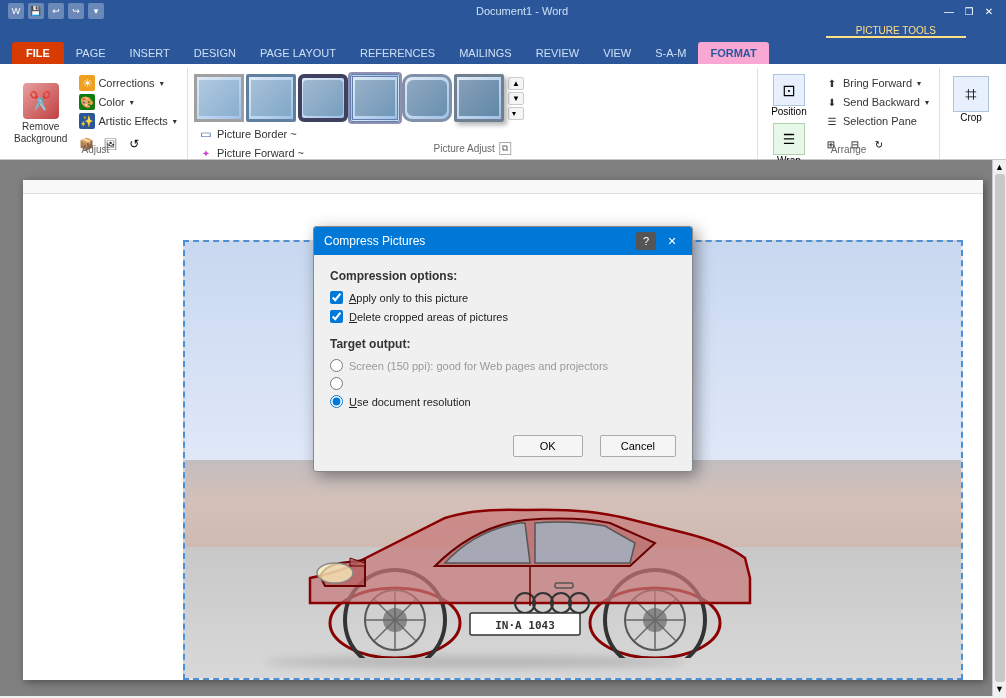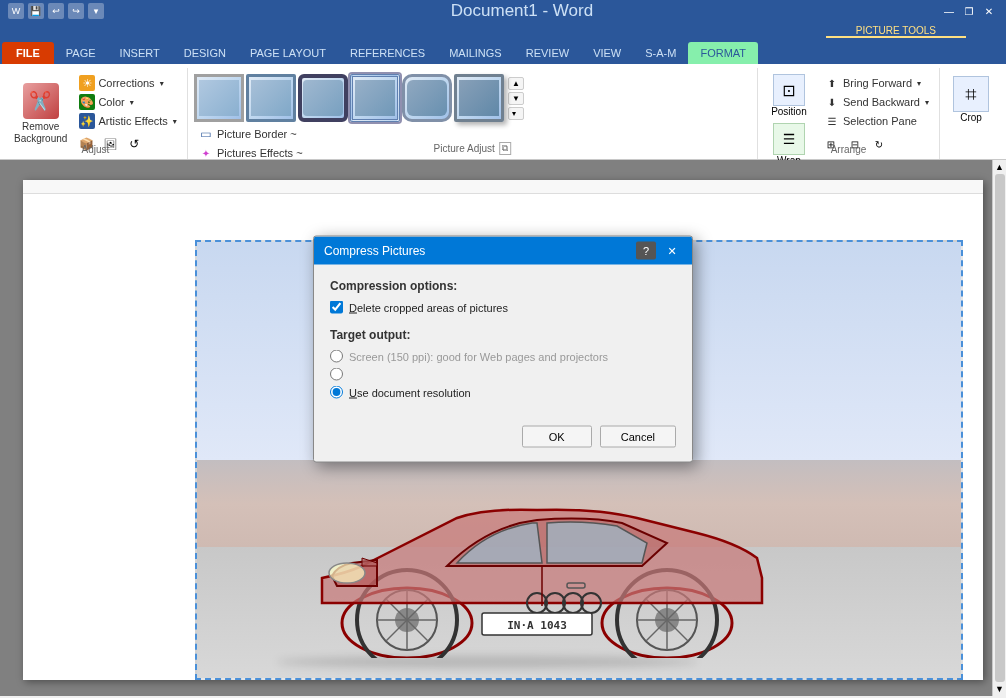--- a/index.html
+++ b/index.html
@@ -9,35 +9,35 @@
     .title-bar {
       background: #2b579a;
       height: 22px;
       display: flex;
       align-items: center;
       justify-content: space-between;
       padding: 0 8px;
       color: white;
     }
     .title-bar-left { display: flex; align-items: center; gap: 4px; }
-    .title-bar-center { flex: 1; text-align: center; font-size: 17px; color: #cce0f5; }
+    .title-bar-center { flex: 1; text-align: center; font-size: 11px; color: #cce0f5; }
     .title-bar-right { display: flex; gap: 2px; }
     .title-btn { width: 18px; height: 16px; background: transparent; border: none; color: white; font-size: 10px; cursor: pointer; display: flex; align-items: center; justify-content: center; }
     .qat-icon { width: 16px; height: 16px; background: rgba(255,255,255,0.3); border-radius: 2px; display: inline-flex; align-items: center; justify-content: center; font-size: 9px; color: white; cursor: pointer; }
     .ribbon-tab {
       padding: 4px 12px;
       font-size: 11px;
       cursor: pointer;
       color: #cce0f5;
       border-radius: 3px 3px 0 0;
       height: 22px;
       display: flex;
       align-items: center;
     }
-    .ribbon-tab.active { background: #86efac; color: #2b579a; font-weight: normal; }
+    .ribbon-tab.active { background: #f9a8d4; color: #2b579a; font-weight: bold; }
     .ribbon-tab.file { background: #d83b01; color: white; font-weight: bold; padding: 4px 14px; }
 
     
     .ribbon {
       background: #fff;
       border-bottom: 1px solid #c8c8c8;
       display: flex;
       align-items: stretch;
       padding: 4px 4px 0;
       height: 96px;
@@ -141,21 +141,20 @@
     
     .car-image-container {
       position: absolute;
       top: 60px;
       left: 160px;
       right: 20px;
       bottom: 0;
       background: linear-gradient(135deg, #e8e8e8 0%, #d0d0d0 100%);
       overflow: hidden;
       border: 2px dashed #4a90d9;
-      margin-left: 12px;
     }
     .car-image-inner {
       width: 100%;
       height: 100%;
       background: linear-gradient(180deg, #c8d8e8 0%, #a0b8d0 30%, #d4c0b8 60%, #c0a8a0 100%);
       display: flex;
       align-items: center;
       justify-content: center;
       position: relative;
     }
@@ -220,21 +219,21 @@
     .checkbox-label u { text-decoration: underline; }
     .target-section { margin-top: 14px; }
     .radio-row { display: flex; align-items: center; gap: 6px; margin-bottom: 5px; }
     .radio-row input[type="radio"] { width: 13px; height: 13px; cursor: pointer; accent-color: #0078d7; }
     .radio-label { font-size: 11px; color: #222; }
     .radio-label u { text-decoration: underline; }
     .radio-label.greyed { color: #999; }
     .dialog-footer {
       display: flex;
       justify-content: flex-end;
-      gap: 8px;
+      gap: 17px;
       padding: 8px 16px 14px;
     }
     .dialog-btn {
       padding: 4px 20px;
       font-size: 11px;
       border: 1px solid #aaa;
       background: #f5f5f5;
       cursor: pointer;
       border-radius: 2px;
       min-width: 70px;
@@ -278,21 +277,21 @@
     <span class="qat-icon">▾</span>
   </div>
   <div class="title-bar-center">Document1 - Word</div>
   <div class="title-bar-right">
     <button class="title-btn">—</button>
     <button class="title-btn">❐</button>
     <button class="title-btn close">✕</button>
   </div>
 </div>
 
-<div style="display:flex; flex-direction:column; background:#2b579a;">
+<div style="display:flex; flex-direction:column; background:#2b579a;padding-left:10px;">
 
   <div style="display:flex; justify-content:flex-end; align-items:flex-end; background:#2b579a; height:16px;">
     <div style="background:#2b579a; color:#ffe082; font-size:10px; padding:2px 30px 0; border-bottom:2px solid #ffe082; margin-right:40px;">PICTURE TOOLS</div>
   </div>
 
   <div style="display:flex; align-items:flex-end; height:26px; padding-left:2px;">
     <div class="ribbon-tab file">FILE</div>
     <div class="ribbon-tab">PAGE</div>
     <div class="ribbon-tab">INSERT</div>
     <div class="ribbon-tab">DESIGN</div>
@@ -371,21 +370,21 @@
         </div>
       </div>
 
       <div style="display:flex; flex-direction:column; gap:1px; margin-top:3px;">
         <div class="ribbon-btn-small">
           <span class="sm-icon" style="color:#2b579a;font-size:12px;">▭</span>
           <span>Picture Border ~</span>
         </div>
         <div class="ribbon-btn-small">
           <span class="sm-icon" style="color:#d040d0;font-size:10px;">✦</span>
-          <span>Pictures Effects ~</span>
+          <span>Picture Forward ~</span>
         </div>
         <div class="ribbon-btn-small">
           <span class="sm-icon" style="color:#208030;font-size:10px;">⊞</span>
           <span>Picture Layout ~</span>
         </div>
       </div>
     </div>
     <div style="position:absolute;bottom:4px;left:50%;transform:translateX(-50%);font-size:10px;color:#666;white-space:nowrap;display:flex;align-items:center;gap:4px;">
       <span>Picture Adjust</span>
       <span style="border:1px solid #aaa;padding:0 2px;font-size:9px;cursor:pointer;">⧉</span>
@@ -530,20 +529,24 @@
       <div class="dialog-title-btns">
         <button class="dialog-title-btn question-btn">?</button>
         <button class="dialog-title-btn close-btn">✕</button>
       </div>
     </div>
 
     <div class="dialog-body">
 
       <div class="section-label">Compression options:</div>
       <div class="checkbox-row">
+        <input type="checkbox" id="apply-only" checked="" style="">
+        <label class="checkbox-label" for="apply-only"><u>A</u>pply only to this picture</label>
+      </div>
+      <div class="checkbox-row">
         <input type="checkbox" id="delete-cropped" checked="" style="">
         <label class="checkbox-label" for="delete-cropped"><u>D</u>elete cropped areas of pictures</label>
       </div>
 
       <div class="target-section">
         <div class="section-label">Target output:</div>
         <div class="radio-row">
           <input type="radio" name="resolution" id="screen-opt" style="">
           <label class="radio-label greyed" for="screen-opt">Screen (150 ppi): good for Web pages and projectors</label>
         </div>

